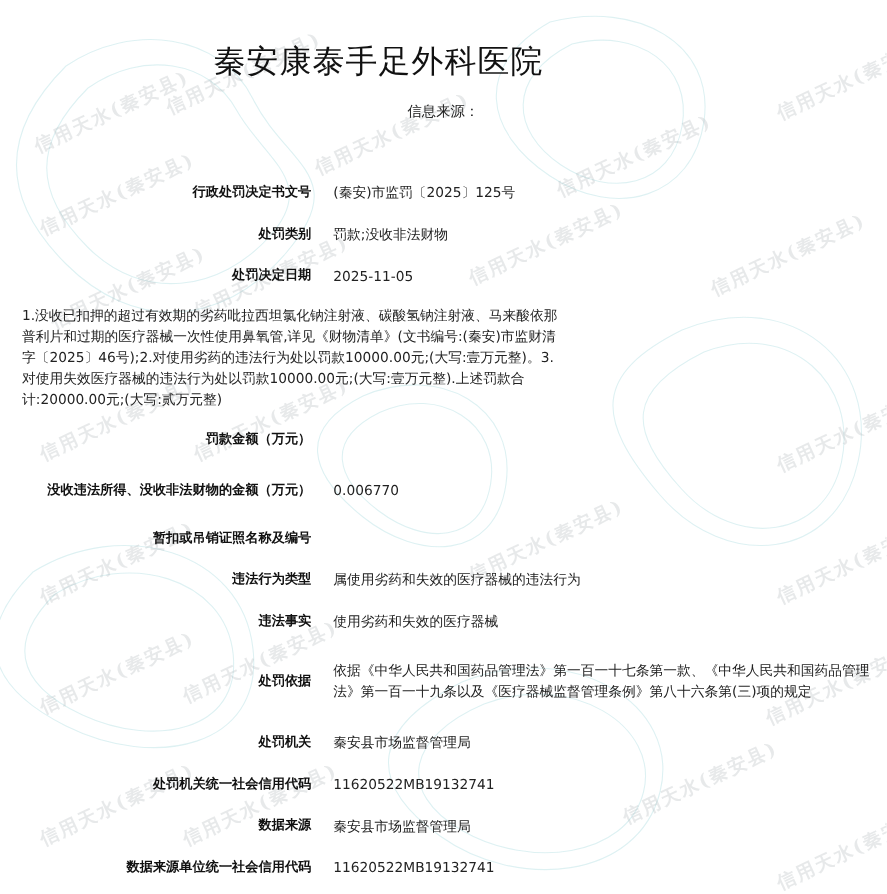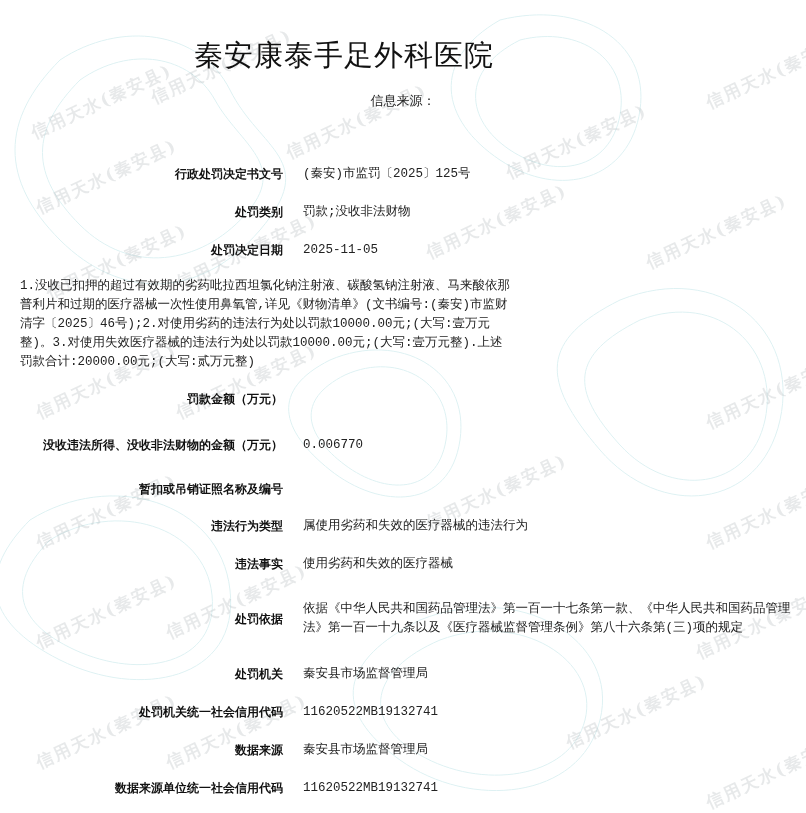--- a/index.html
+++ b/index.html
@@ -76,21 +76,20 @@
       color: #111;
       box-sizing: border-box;
       line-height: 18px;
     }
     .value {
       margin-left: 20px;
       width: 490px;
       font-size: 12.5px;
       color: #222;
       line-height: 19px;
-      font-family: Liberation Mono, monospace;
     }
   </style>
 </head>
 <body>
 
 <svg class="bg-pattern" width="806" height="813" viewBox="0 0 806 813" xmlns="http://www.w3.org/2000/svg">
   <g fill="none" stroke="#d6eef0" stroke-width="1" opacity="0.8">
     <path d="M60 60 C 120 20, 200 30, 230 90 S 320 160, 260 230 S 120 300, 60 240 S 0 120, 60 60Z"></path>
     <path d="M80 80 C 130 45, 190 55, 215 100 S 290 165, 245 215 S 130 275, 80 225 S 30 130, 80 80Z"></path>
     <path d="M500 20 C 580 0, 650 40, 640 110 S 560 200, 500 160 S 430 60, 500 20Z"></path>

